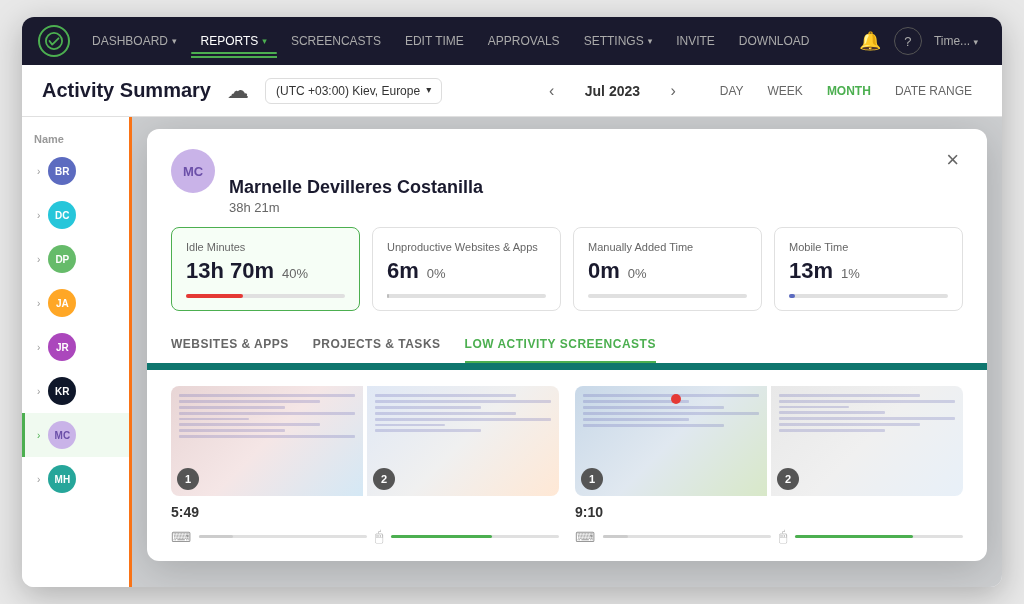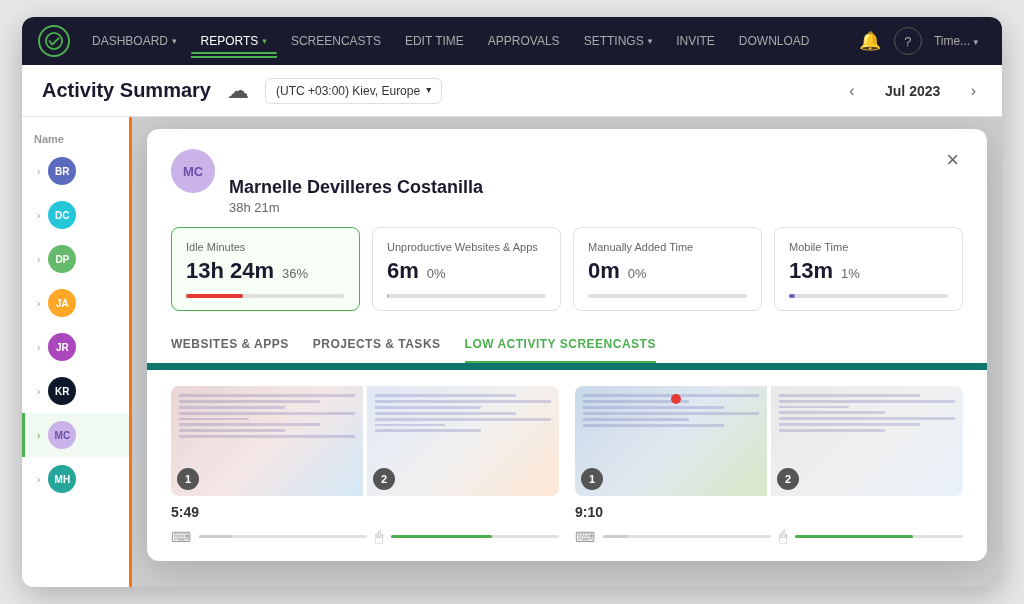--- a/index.html
+++ b/index.html
@@ -492,20 +492,26 @@
     <div class="timezone-selector">
       <span>(UTC +03:00) Kiev, Europe</span>
       <span style="font-size:10px;">▾</span>
     </div>
     <div class="nav-spacer2"></div>
     <div class="date-nav">
       <span class="date-nav-arrow">‹</span>
       <span class="date-label">Jul 2023</span>
       <span class="date-nav-arrow">›</span>
     </div>
+    <div class="view-tabs">
+      <span class="view-tab">DAY</span>
+      <span class="view-tab">WEEK</span>
+      <span class="view-tab active">MONTH</span>
+      <span class="view-tab">DATE RANGE</span>
+    </div>
   </div>
 
   <div class="main-content">
 
     <aside class="sidebar">
       <div class="sidebar-header">Name</div>
       <div class="sidebar-row">
         <span class="chevron">›</span>
         <div class="avatar-circle" style="background:#5c6bc0;">BR</div>
       </div>
@@ -552,22 +558,22 @@
               <div class="modal-user-time">38h 21m</div>
             </div>
             <div class="modal-close">×</div>
           </div>
 
           <div class="stats-row">
 
             <div class="stat-card highlighted">
               <div class="stat-label">Idle Minutes</div>
               <div class="stat-value-row">
-                <span class="stat-value">13h 24m</span>
-                <span class="stat-pct">36%</span>
+                <span class="stat-value">13h 70m</span>
+                <span class="stat-pct">40%</span>
               </div>
               <div class="stat-bar">
                 <div class="stat-bar-fill" style="width:36%;background:#e53935;"></div>
               </div>
             </div>
 
             <div class="stat-card">
               <div class="stat-label">Unproductive Websites &amp; Apps</div>
               <div class="stat-value-row">
                 <span class="stat-value">6m</span>

